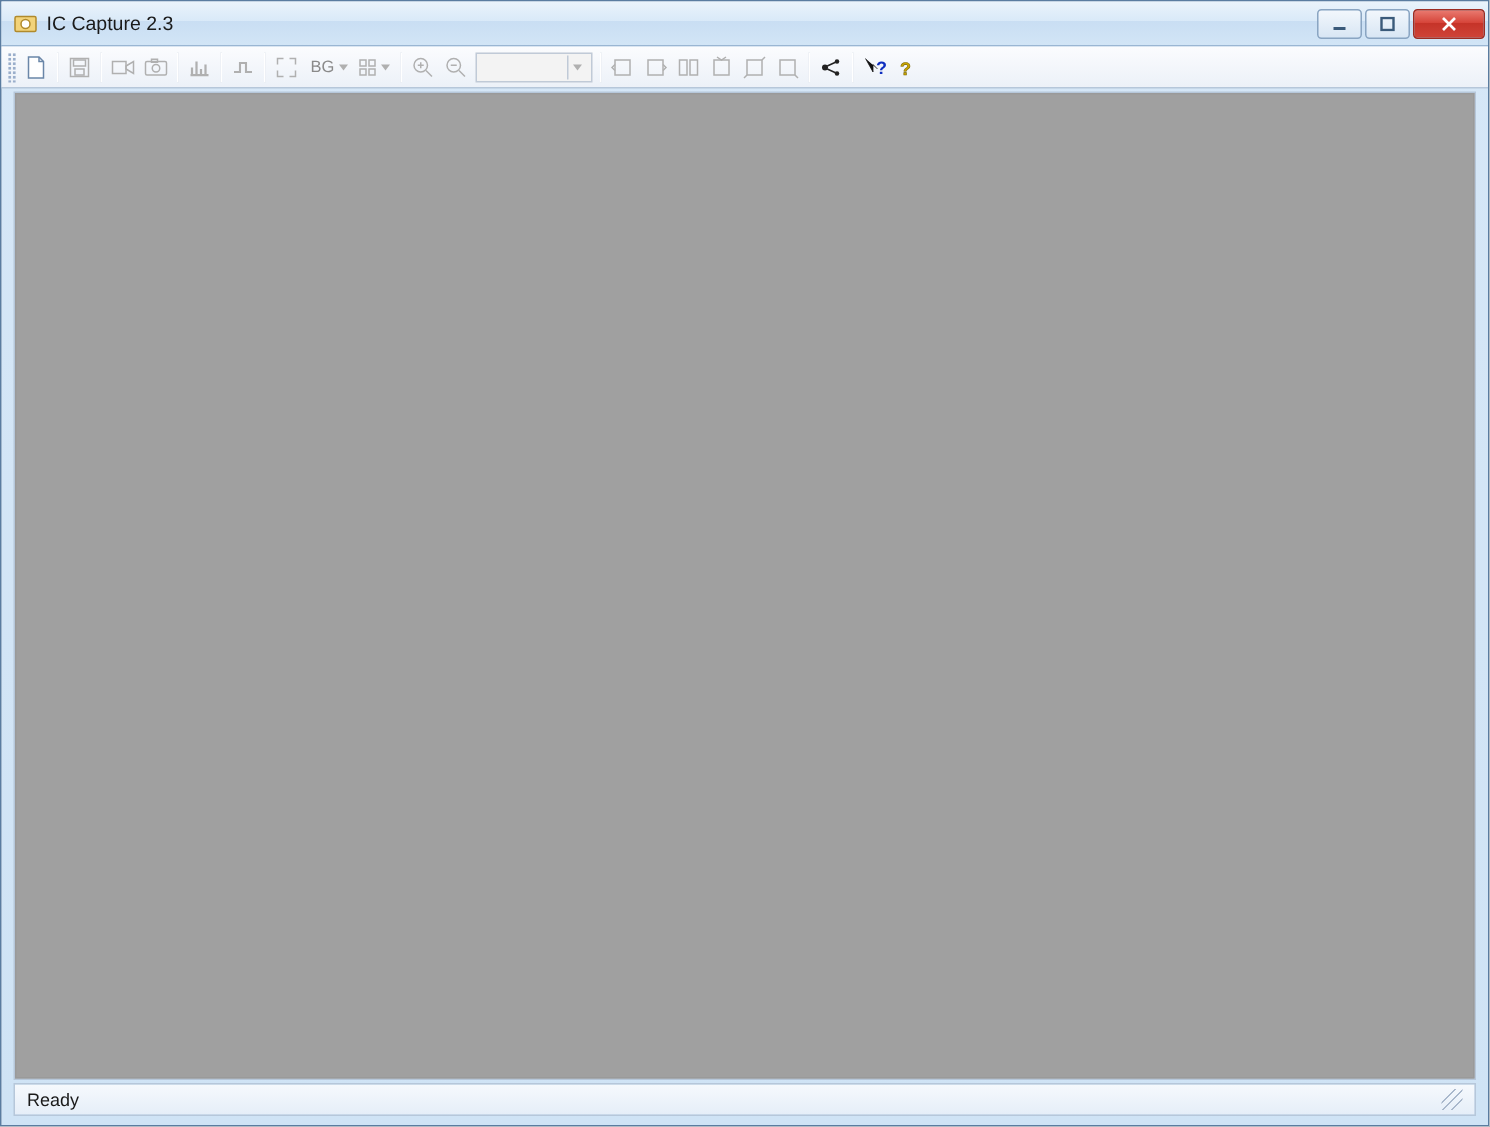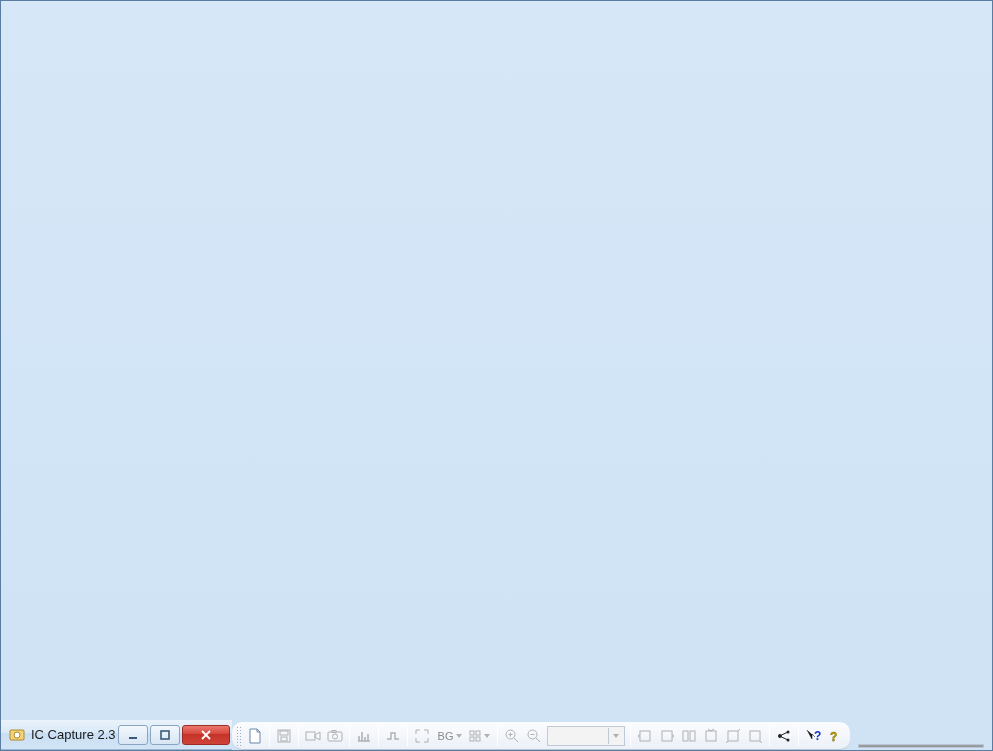--- a/index.html
+++ b/index.html
@@ -3,23 +3,22 @@
 <meta charset="utf-8">
 <style>
 * { margin: 0; padding: 0; box-sizing: border-box; font-family: "Microsoft YaHei", "Segoe UI", Tahoma, sans-serif; font-size: 12px; }
 html, body { width: 993px; height: 751px; overflow: hidden; }
 
 
 .window {
   width: 993px; height: 751px;
   background: linear-gradient(to bottom, #d6e7f7 0%, #cfe3f5 100%);
   border: 1px solid #5a7ca0;
-  display: flex; flex-direction: row;
+  display: flex; flex-direction: column;
   position: relative;
-  align-items: flex-end;
 }
 
 
 .titlebar {
   height: 30px;
   background: linear-gradient(to bottom, #eaf3fb 0%, #d9e9f8 45%, #c9def3 46%, #d2e5f6 100%);
   display: flex; align-items: center;
   padding: 0 2px 0 8px;
   border-bottom: 1px solid #9ab6d3;
 }
@@ -57,21 +56,20 @@
   cursor: default;
 }
 
 
 .toolbar {
   height: 28px;
   background: linear-gradient(to bottom, #fbfcfe 0%, #ecf1f8 100%);
   border-bottom: 1px solid #b6c7da;
   display: flex; align-items: center;
   padding: 0 4px;
-  border-radius: 10px;
 }
 .tb-grip {
   width: 6px; height: 20px;
   background-image: radial-gradient(#9aaecb 1px, transparent 1px);
   background-size: 3px 3px;
   margin-right: 2px;
 }
 .tb-btn {
   width: 22px; height: 22px;
   display: inline-flex; align-items: center; justify-content: center;
@@ -336,14 +334,18 @@
       <svg width="16" height="16" viewBox="0 0 16 16">
           <text x="3" y="13" font-size="14" font-weight="bold" fill="#c9a500" stroke="#7a6400" stroke-width="0.4">?</text>
         </svg>
     </div>
   </div>
 
   <div class="client">
     <div class="canvas"></div>
   </div>
 
+  <div class="statusbar">
+    <div class="status-text">Ready</div>
+    <div class="grip"></div>
+  </div>
 
 </div>
 
 </body></html>

